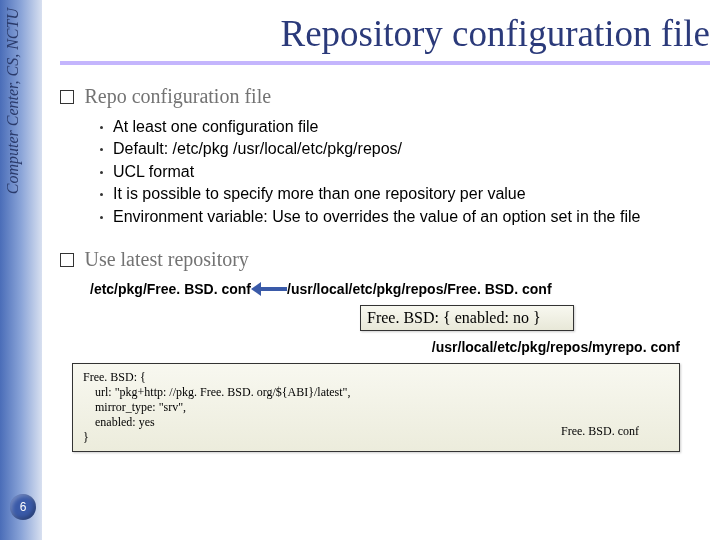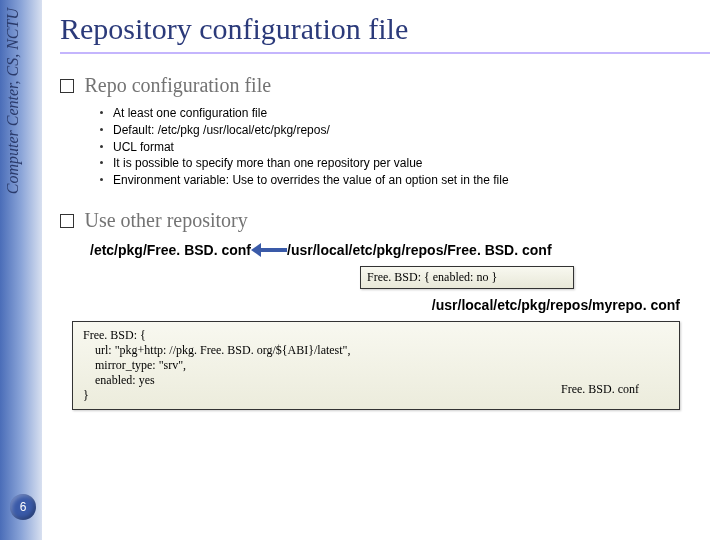--- a/index.html
+++ b/index.html
@@ -49,25 +49,26 @@
     box-shadow: inset -2px -2px 4px rgba(0,0,0,0.3), inset 2px 2px 4px rgba(255,255,255,0.3);
   }
   .content {
     position: absolute;
     left: 60px;
     top: 0;
     right: 10px;
   }
   .title {
     font-family: 'Times New Roman', serif;
-    font-size: 30px;
+    font-size: 37px;
     color: #2b3a7a;
     margin: 12px 0 2px 0;
     padding-bottom: 6px;
-    border-bottom: 2px solid #c4b5fd;
+    border-bottom: 4px solid #c4b5fd;
+    text-align: right;
   }
   .section-head {
     margin-top: 20px;
     margin-bottom: 8px;
   }
   .bullet-sq {
     display: inline-block;
     width: 12px;
     height: 12px;
     border: 1.5px solid #333;
@@ -77,21 +78,21 @@
   .section-text {
     font-family: 'Times New Roman', serif;
     font-size: 20px;
     color: #737373;
   }
   .sub-list {
     margin-left: 40px;
     margin-top: 6px;
   }
   .sub-item {
-    font-size: 12px;
+    font-size: 16px;
     line-height: 1.4;
     color: #000;
   }
   .dot {
     display: inline-block;
     width: 3px;
     height: 3px;
     background: #333;
     border-radius: 50%;
     margin-right: 10px;
@@ -132,21 +133,21 @@
     border-right: 10px solid #3a5aa8;
   }
   .code-box-small {
     margin-top: 8px;
     margin-left: 300px;
     width: 200px;
     border: 1px solid #333;
     background: linear-gradient(to bottom, #f8f8f0, #e8e8d8);
     padding: 3px 6px;
     font-family: 'Times New Roman', serif;
-    font-size: 12px;
+    font-size: 16px;
     box-shadow: 1px 1px 2px rgba(0,0,0,0.2);
   }
   .path-right {
     text-align: right;
     margin-top: 8px;
     margin-right: 30px;
     font-size: 14px;
     font-weight: bold;
   }
   .code-box-big {
@@ -185,21 +186,21 @@
   <div class="sub-list">
     <div class="sub-item"><span class="dot"></span><span>At least one configuration file</span></div>
     <div class="sub-item"><span class="dot"></span><span>Default:  /etc/pkg  /usr/local/etc/pkg/repos/</span></div>
     <div class="sub-item"><span class="dot"></span><span>UCL format</span></div>
     <div class="sub-item"><span class="dot"></span><span>It is possible to specify more than one repository per value</span></div>
     <div class="sub-item"><span class="dot"></span><span>Environment variable: Use to overrides the value of an option set in the file</span></div>
   </div>
 
   <div class="section-head">
     <span class="bullet-sq"></span>
-    <span class="section-text">Use other repository</span>
+    <span class="section-text">Use latest repository</span>
   </div>
 
   <div class="paths-row">
     <span class="path-text">/etc/pkg/Free. BSD. conf</span>
     <span class="arrow">
       <span class="arrow-head"></span>
         <span class="arrow-line"></span>
     </span>
     <span class="path-text">/usr/local/etc/pkg/repos/Free. BSD. conf</span>
   </div>

